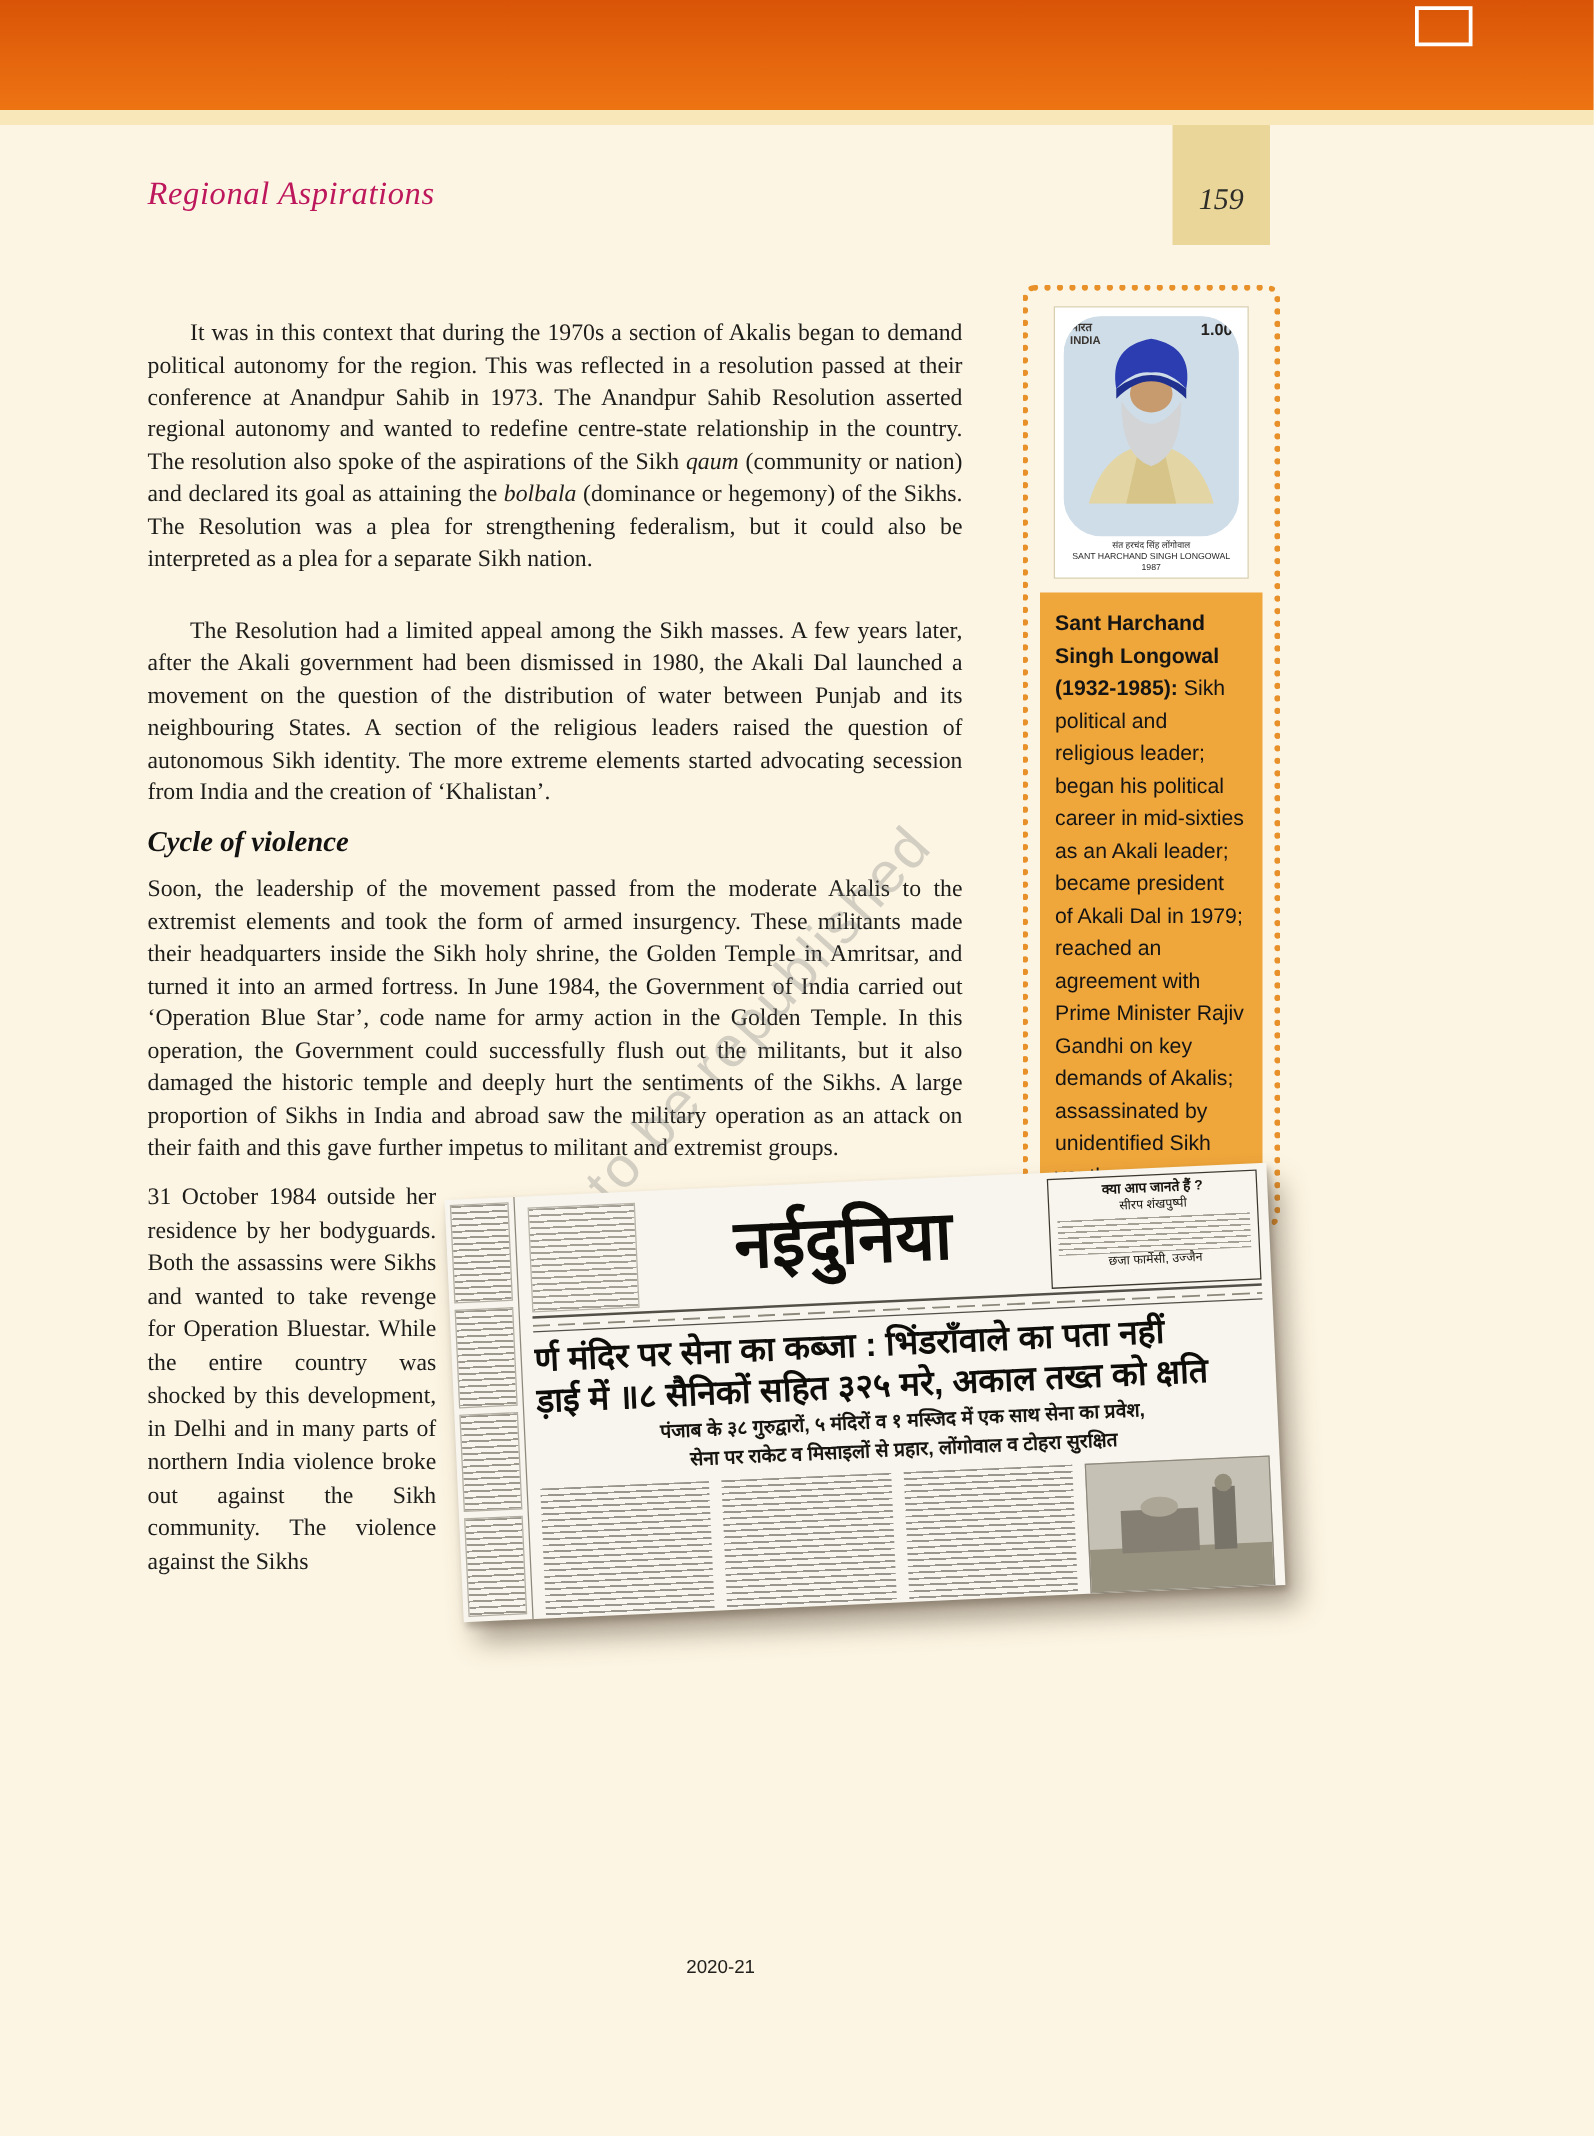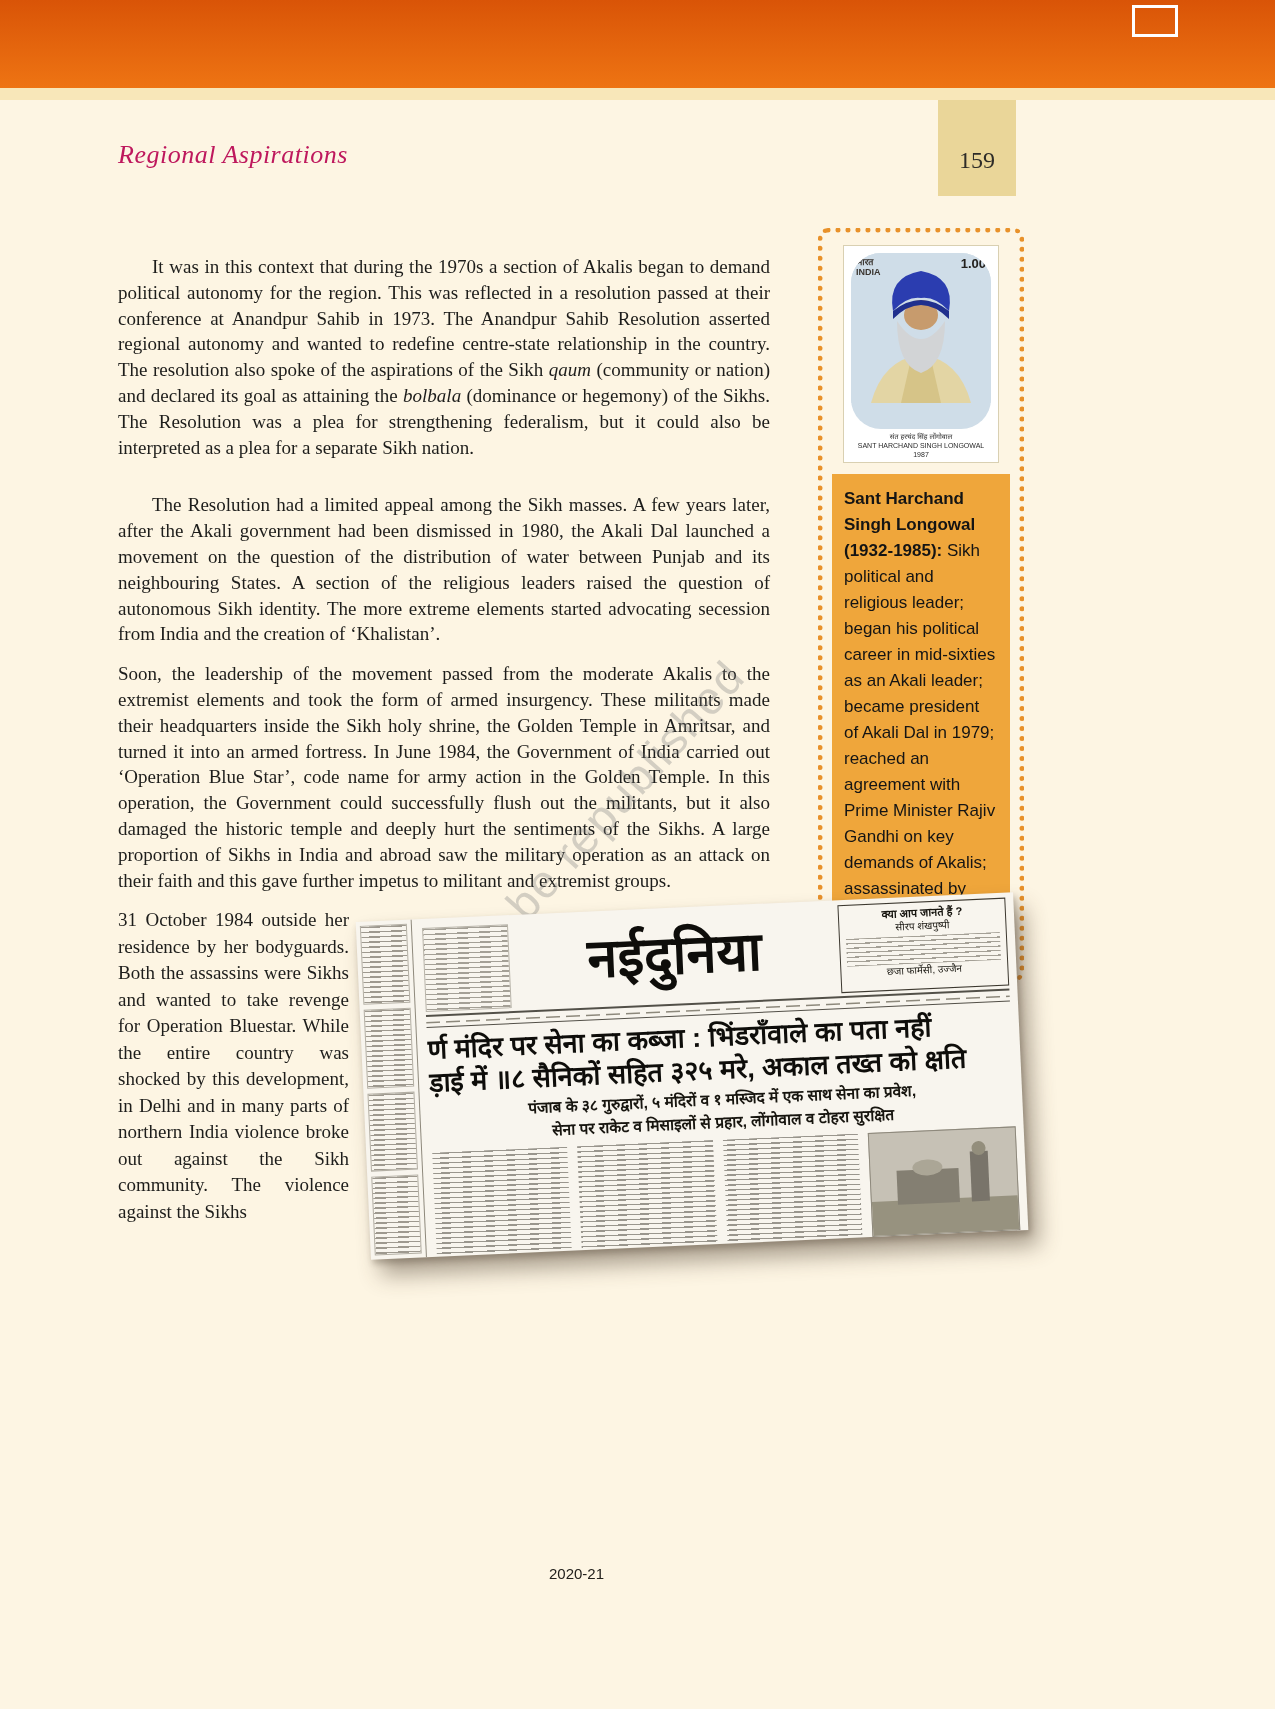--- a/index.html
+++ b/index.html
@@ -24,21 +24,21 @@
     position:absolute; top:5px; right:97px; width:46px; height:32px;
     border:3px solid #ffffff; background:transparent;
   }
   .pagenum-strip {
     position:absolute; left:938px; top:100px; width:78px; height:96px;
     background:#ead699;
     display:flex; align-items:flex-end; justify-content:center;
     padding-bottom:22px;
   }
   .pagenum {
-    font-size:24px; color:#2e2c28;
+    font-style:italic; font-size:24px; color:#2e2c28;
   }
   .running-head {
     position:absolute; left:118px; top:140px;
     font-style:italic; font-size:26px; color:#be185d; letter-spacing:0.5px;
   }
   
   .main-wrap {
     position:absolute; left:118px; top:222px; width:917px;
   }
   .text-col { width:652px; }
@@ -180,20 +180,21 @@
 <div class="pagenum-strip">
   <div class="pagenum">159</div>
 </div>
 
 <div class="watermark">not to be republished</div>
 
 <div class="main-wrap">
   <div class="text-col">
     <p class="para indent"><span>It was in this context that during the 1970s a section of Akalis began to demand political autonomy for the region. This was reflected in a resolution passed at their conference at Anandpur Sahib in 1973. The Anandpur Sahib Resolution asserted regional autonomy and wanted to redefine centre-state relationship in the country. The resolution also spoke of the aspirations of the Sikh </span><span class="it">qaum</span><span> (community or nation) and declared its goal as attaining the </span><span class="it">bolbala</span><span> (dominance or hegemony) of the Sikhs. The Resolution was a plea for strengthening federalism, but it could also be interpreted as a plea for a separate Sikh nation.</span></p>
     <p class="para indent">The Resolution had a limited appeal among the Sikh masses. A few years later, after the Akali government had been dismissed in 1980, the Akali Dal launched a movement on the question of the distribution of water between Punjab and its neighbouring States. A section of the religious leaders raised the question of autonomous Sikh identity. The more extreme elements started advocating secession from India and the creation of ‘Khalistan’.</p>
+    <h3 class="section-heading">Cycle of violence</h3>
     <p class="para">Soon, the leadership of the movement passed from the moderate Akalis to the extremist elements and took the form of armed insurgency. These militants made their headquarters inside the Sikh holy shrine, the Golden Temple in Amritsar, and turned it into an armed fortress. In June 1984, the Government of India carried out ‘Operation Blue Star’, code name for army action in the Golden Temple. In this operation, the Government could successfully flush out the militants, but it also damaged the historic temple and deeply hurt the sentiments of the Sikhs. A large proportion of Sikhs in India and abroad saw the military operation as an attack on their faith and this gave further impetus to militant and extremist groups.</p>
   </div>
 
   <div class="bottom-row">
     <div class="narrow-col">31 October 1984 outside her residence by her bodyguards. Both the assassins were Sikhs and wanted to take revenge for Operation Bluestar. While the entire country was shocked by this development, in Delhi and in many parts of northern India violence broke out against the Sikh community. The violence against the Sikhs</div>
 
     <div class="newspaper">
       <div class="np-left">
         <div class="np-ad"></div>
         <div class="np-ad"></div>

